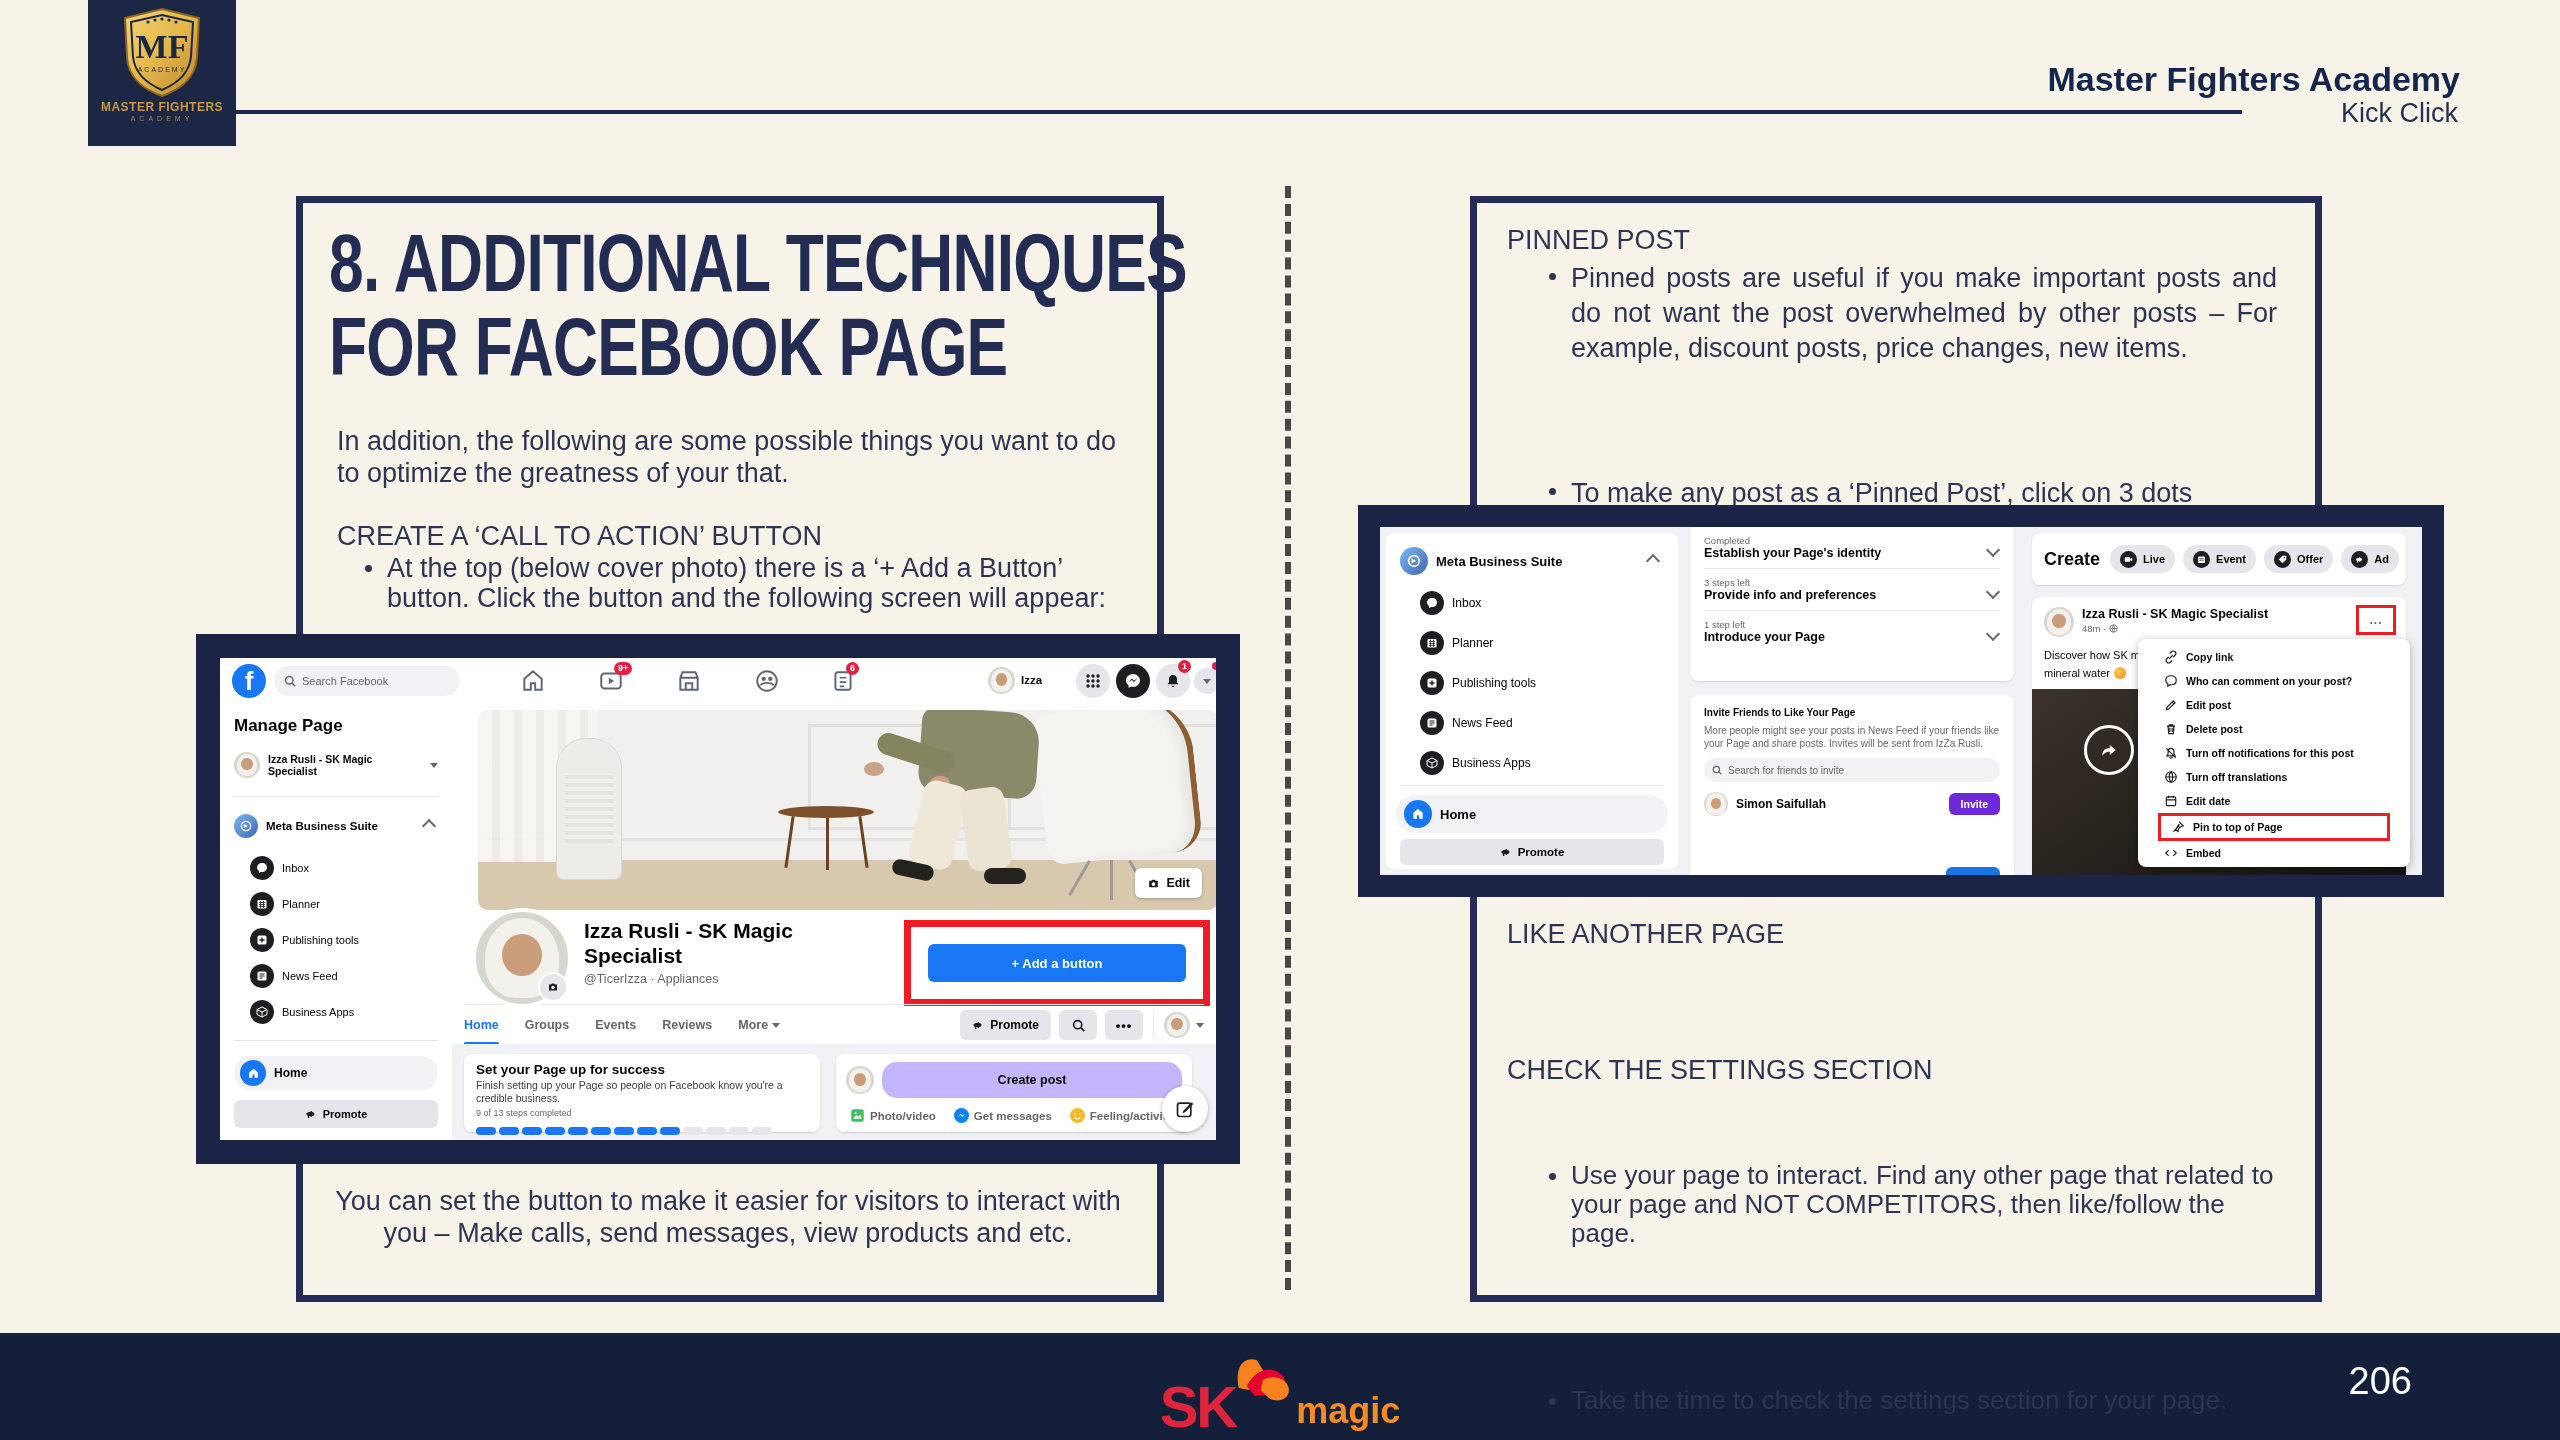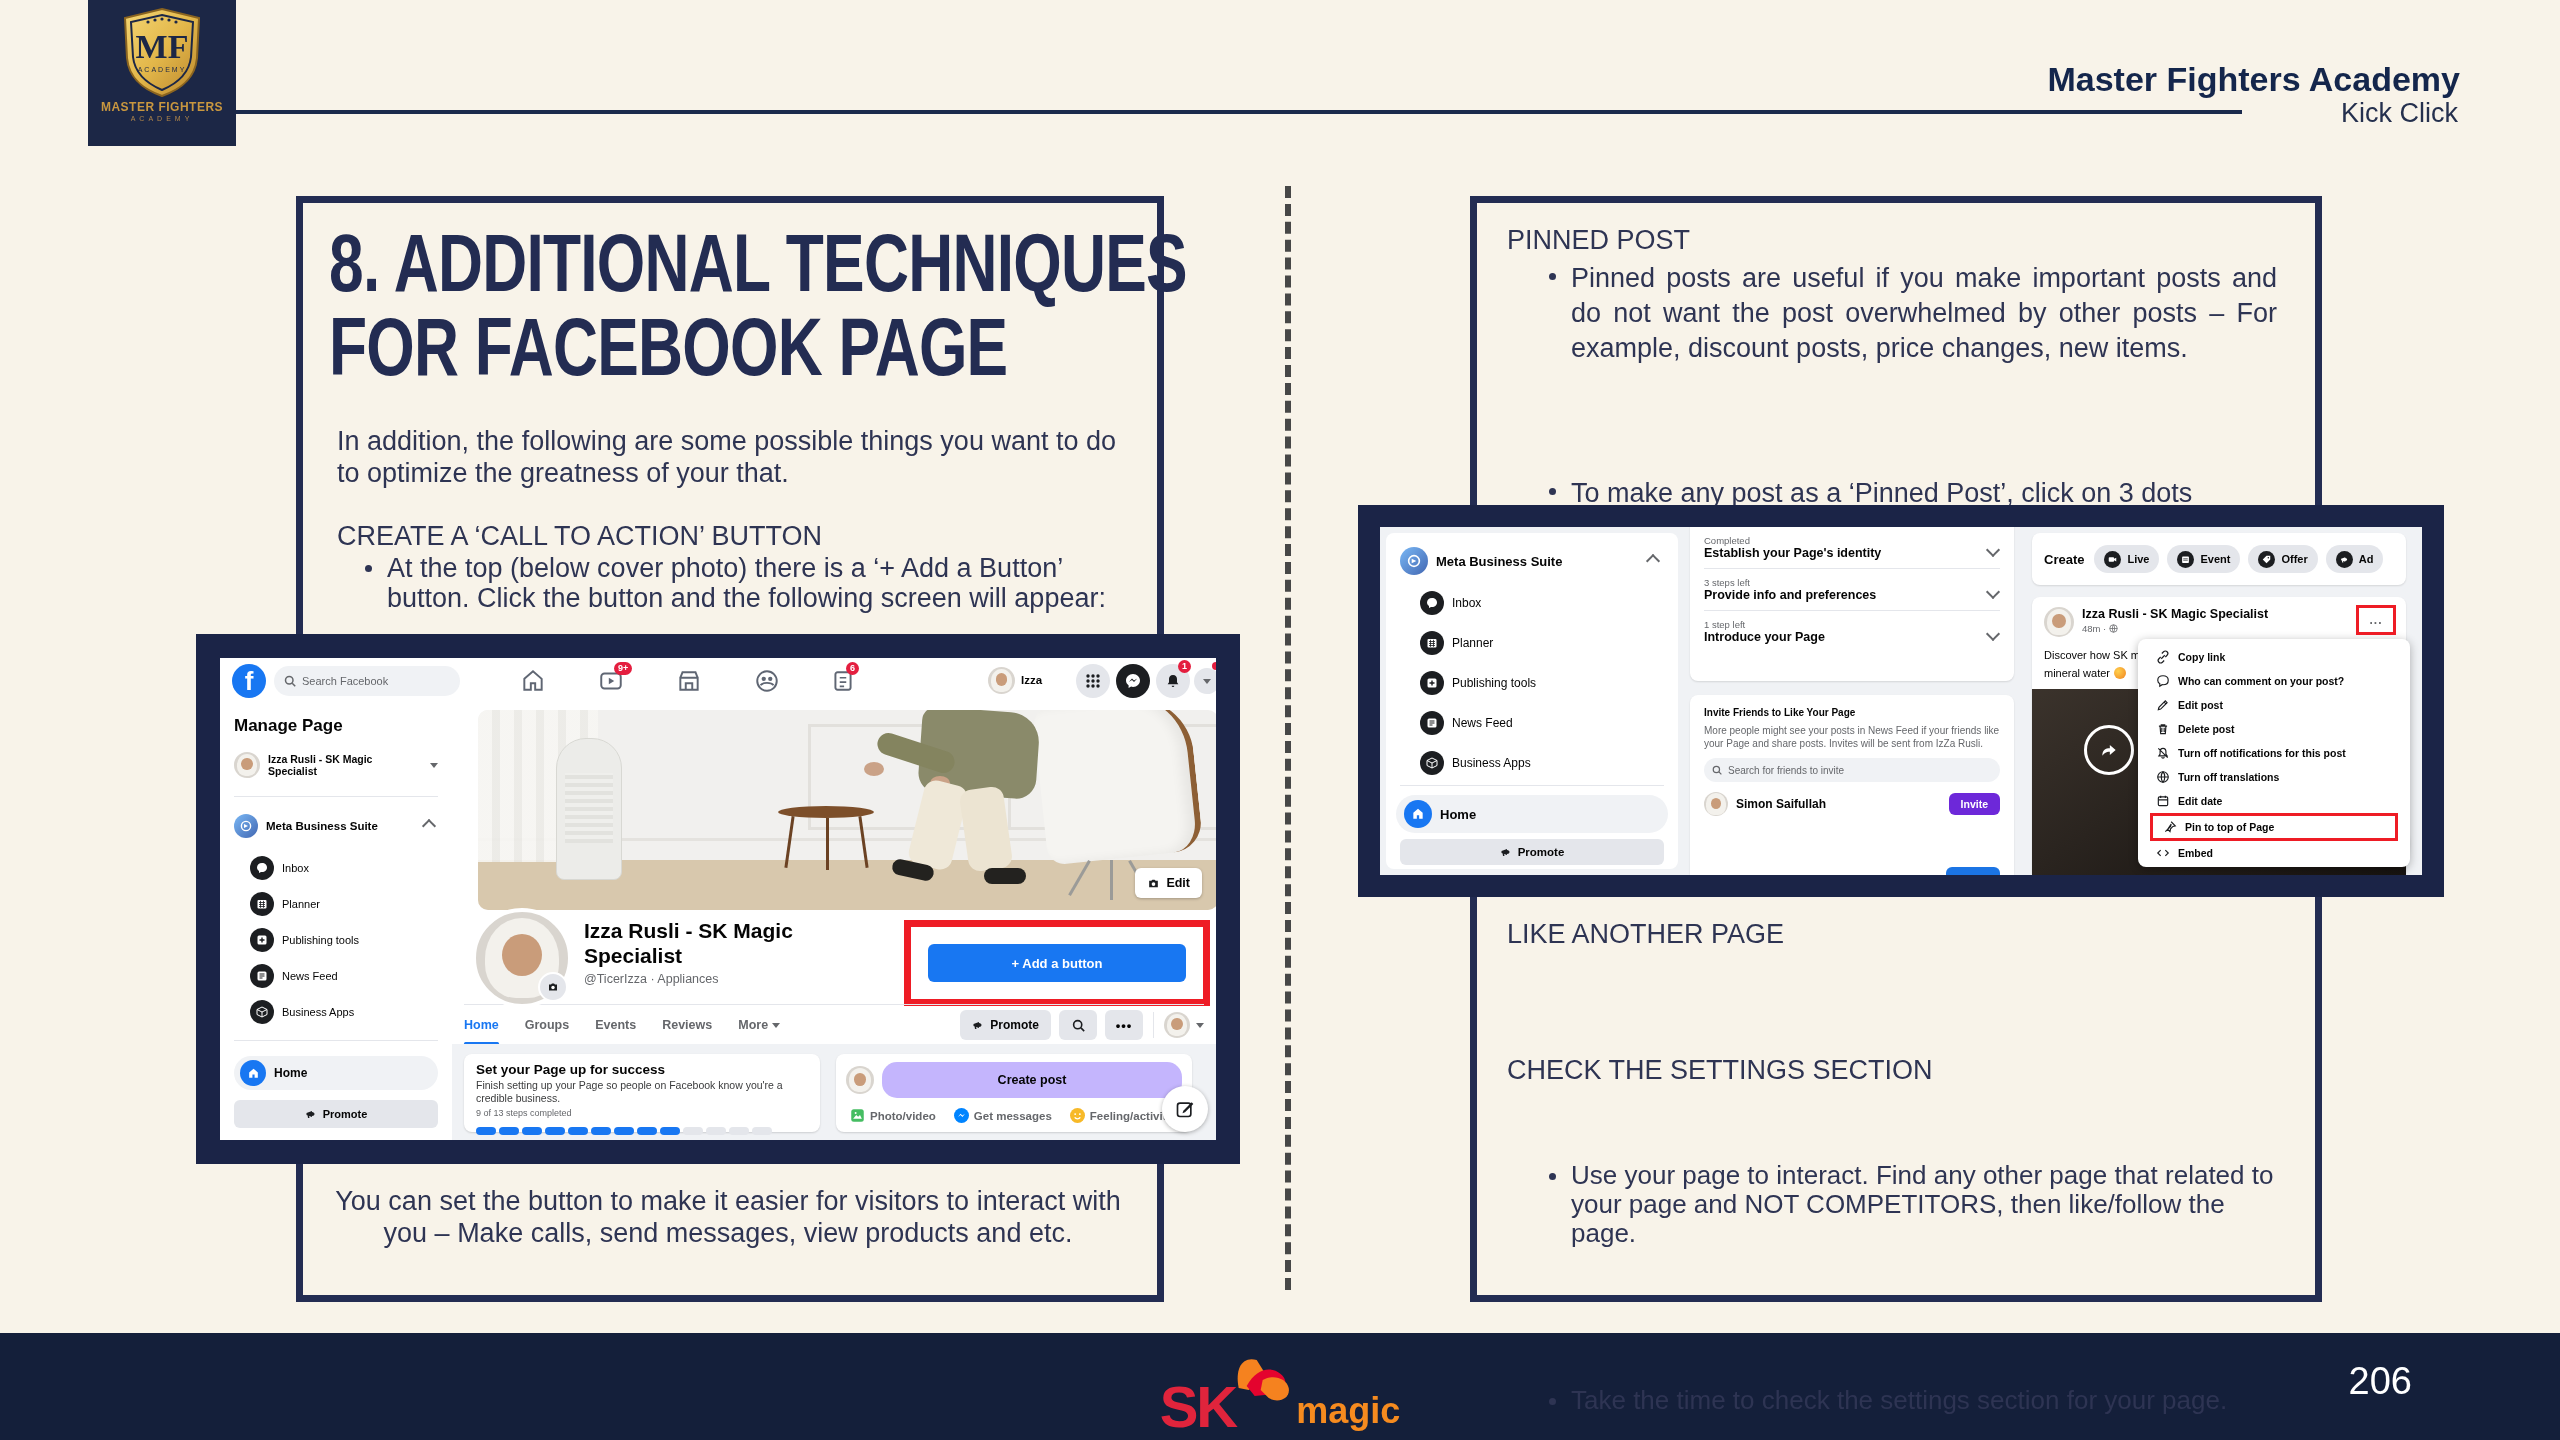--- a/index.html
+++ b/index.html
@@ -84,21 +84,21 @@
   
   .msshot{width:1042px;height:348px;background:#f0f2f5;color:#050505;}
   .ms-side{position:absolute;left:6px;top:6px;width:292px;height:336px;background:#fff;border-radius:8px;}
   .ms-col{position:absolute;left:310px;top:0;width:330px;height:348px;}
   .mcard{position:absolute;background:#fff;border-radius:8px;box-shadow:0 1px 2px rgba(0,0,0,.12);}
   .mrow-status{font-size:9.5px;color:#65676b;}
   .mrow-label{font-size:12.5px;font-weight:bold;color:#050505;}
   .chev{width:8px;height:8px;border-right:2px solid #65676b;border-bottom:2px solid #65676b;transform:rotate(45deg);display:inline-block;}
   .pill-sm{height:28px;background:#e4e6eb;border-radius:14px;display:flex;align-items:center;gap:6px;padding:0 10px;font-size:11px;font-weight:bold;}
   .dot-ic{width:17px;height:17px;border-radius:50%;background:#1c1e21;color:#fff;display:flex;align-items:center;justify-content:center;flex:none;}
-  .menu{position:absolute;left:758px;top:112px;width:272px;height:228px;background:#fff;border-radius:8px;box-shadow:0 2px 10px rgba(0,0,0,.3);padding:6px 8px;box-sizing:border-box;z-index:6;}
+  .menu{position:absolute;left:758px;top:112px;width:272px;height:228px;background:#fff;border-radius:8px;box-shadow:0 2px 10px rgba(0,0,0,.3);padding:6px 16px;box-sizing:border-box;z-index:6;}
   .mitem{display:flex;align-items:center;gap:8px;height:24px;padding:0 10px;font-size:10.5px;font-weight:bold;color:#050505;}
   .mitem .ic{width:14px;height:14px;color:#1c1e21;flex:none;}
   .pinhl{border:3px solid #ee1c25;margin:0 4px;height:22px;}
   .dots3{position:absolute;right:10px;top:8px;width:34px;height:24px;border:3px solid #ee1c25;display:flex;align-items:center;justify-content:center;font-weight:bold;color:#65676b;letter-spacing:1px;font-size:12px;z-index:7;}
   
   .footer{left:0;top:1333px;width:2560px;height:107px;background:#141f3a;}
   .sk-wrap{position:absolute;left:50%;top:1352px;transform:translateX(-50%);display:flex;align-items:flex-end;z-index:2;}
   .sk-txt{font-size:58px;font-weight:bold;color:#e0243c;letter-spacing:-2px;line-height:58px;}
   .magic-txt{font-size:36px;font-weight:bold;color:#f68b1f;letter-spacing:0;line-height:50px;margin-left:10px;}
   .pagenum{position:absolute;right:148px;top:1360px;font-size:38px;color:#fff;z-index:2;}
@@ -535,21 +535,21 @@
             <div class="av" style="width:24px;height:24px;"></div>
             <span style="font-size:12px;font-weight:bold;flex:1;">Simon Saifullah</span>
             <span style="background:#6d28d9;color:#fff;border-radius:6px;font-size:10.5px;font-weight:bold;padding:5px 12px;">Invite</span>
           </div>
           <div style="position:absolute;right:14px;bottom:-6px;width:54px;height:14px;background:#1b74e4;border-radius:6px 6px 0 0;"></div>
         </div>
       </div>
 
       <div class="abs" style="left:652px;top:0;width:382px;height:348px;">
         <div class="mcard" style="left:0;top:6px;width:374px;height:52px;display:flex;align-items:center;gap:8px;padding:0 12px;box-sizing:border-box;">
-          <span style="font-size:13px;font-weight:bold;margin-right:2px;">Create</span>
+          <span style="font-size:18px;font-weight:bold;margin-right:2px;">Create</span>
           <span class="pill-sm">
             <span class="dot-ic">
                 <svg width="9" height="9" viewBox="0 0 12 12">
                   <rect x="1" y="3" width="7" height="6" rx="1" fill="#fff"></rect>
                   <path d="M8 5 L11 3.5 V8.5 L8 7 Z" fill="#fff"></path>
                 </svg>
               </span>
             <span>Live</span>
             </span>
           <span class="pill-sm">

